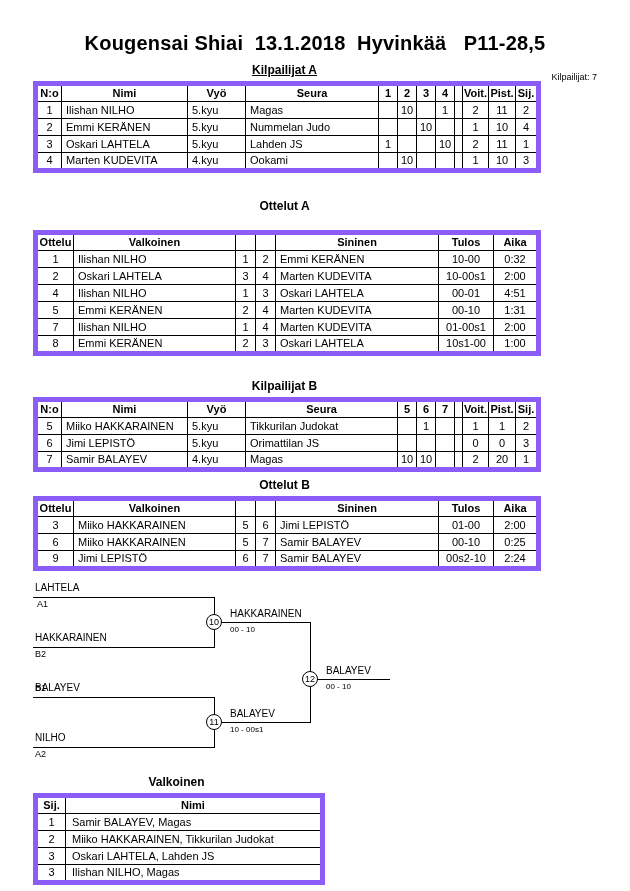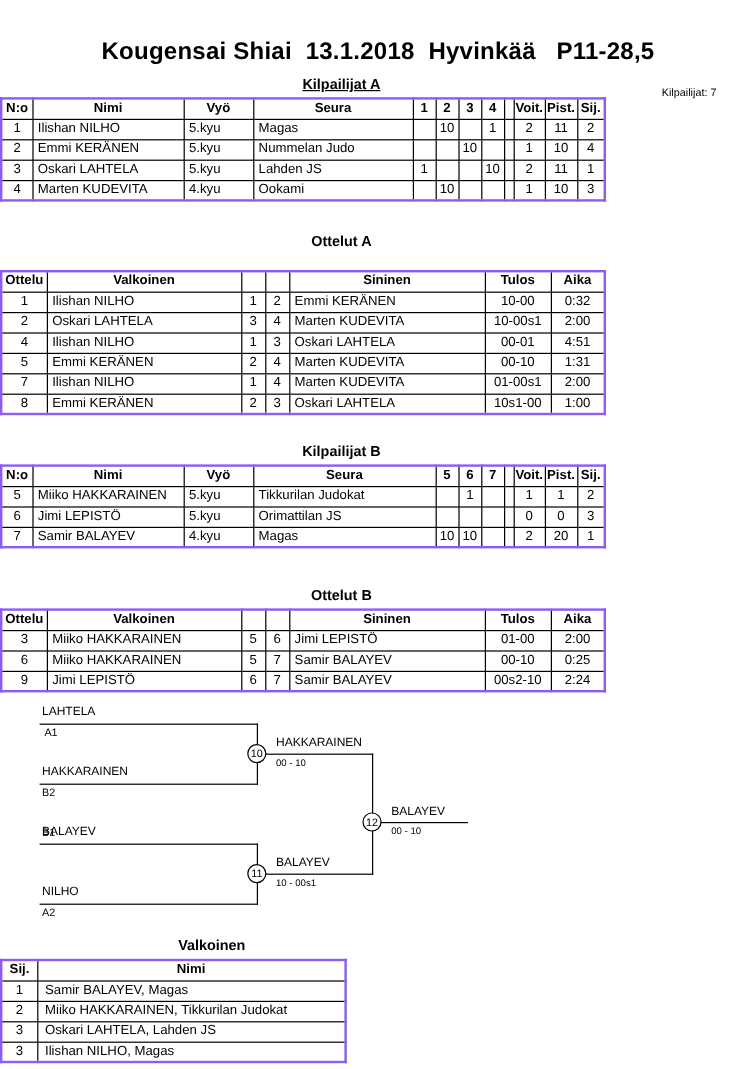--- a/index.html
+++ b/index.html
@@ -12,37 +12,37 @@
     margin-top:32px; text-align:center; font-size:20px; font-weight:bold;
     white-space:pre; letter-spacing:.2px;
   }
   .section-head {
     width:503px; margin-left:33px; text-align:center;
     font-size:12px; font-weight:bold; line-height:14px;
   }
   .section-head.small { width:287px; }
   .kilp-count { position:absolute; top:72px; right:33px; font-size:9px; }
 
-  table.grid { border-collapse:collapse; table-layout:fixed; border:2px solid #8b5cf6; }
+  table.grid { border-collapse:collapse; table-layout:fixed; margin-left:33px; border:5px solid #8b5cf6; }
   .grid th, .grid td {
     border:1px solid #000; height:17px; font-size:11px; line-height:15px;
     text-align:center; overflow:hidden; white-space:nowrap; padding:0 1px;
   }
   .grid th { font-weight:bold; }
   .t-kilp td:nth-child(2), .t-kilp td:nth-child(3), .t-kilp td:nth-child(4)
     { text-align:left; padding-left:4px; }
   .t-ott td:nth-child(2), .t-ott td:nth-child(5)
     { text-align:left; padding-left:4px; }
   .t-res td:nth-child(2) { text-align:left; padding-left:6px; }
 
   .mt-head-a { margin-top:8px; margin-bottom:4px;text-decoration:underline; }
   .mt-table-a { margin-top:0; }
   .mt-ott-a   { margin-top:26px; margin-bottom:17px; }
   .mt-kilp-b  { margin-top:23px; margin-bottom:4px; }
-  .mt-ott-b   { margin-top:32px; margin-bottom:4px; }
+  .mt-ott-b   { margin-top:6px; margin-bottom:4px; }
   .mt-tulok   { margin-top:6px; margin-bottom:4px; }
 
   .bracket { position:relative; margin-left:33px; margin-top:8px; width:440px; height:190px; }
   .b-name  { position:absolute; font-size:10px; line-height:12px; white-space:nowrap; }
   .b-seed  { position:absolute; font-size:9px; line-height:11px; }
   .b-score { position:absolute; font-size:8px; line-height:10px; }
   .b-line  { position:absolute; background:#000; }
   .b-line.h { height:1px; }
   .b-line.v { width:1px; }
   .b-circle {

